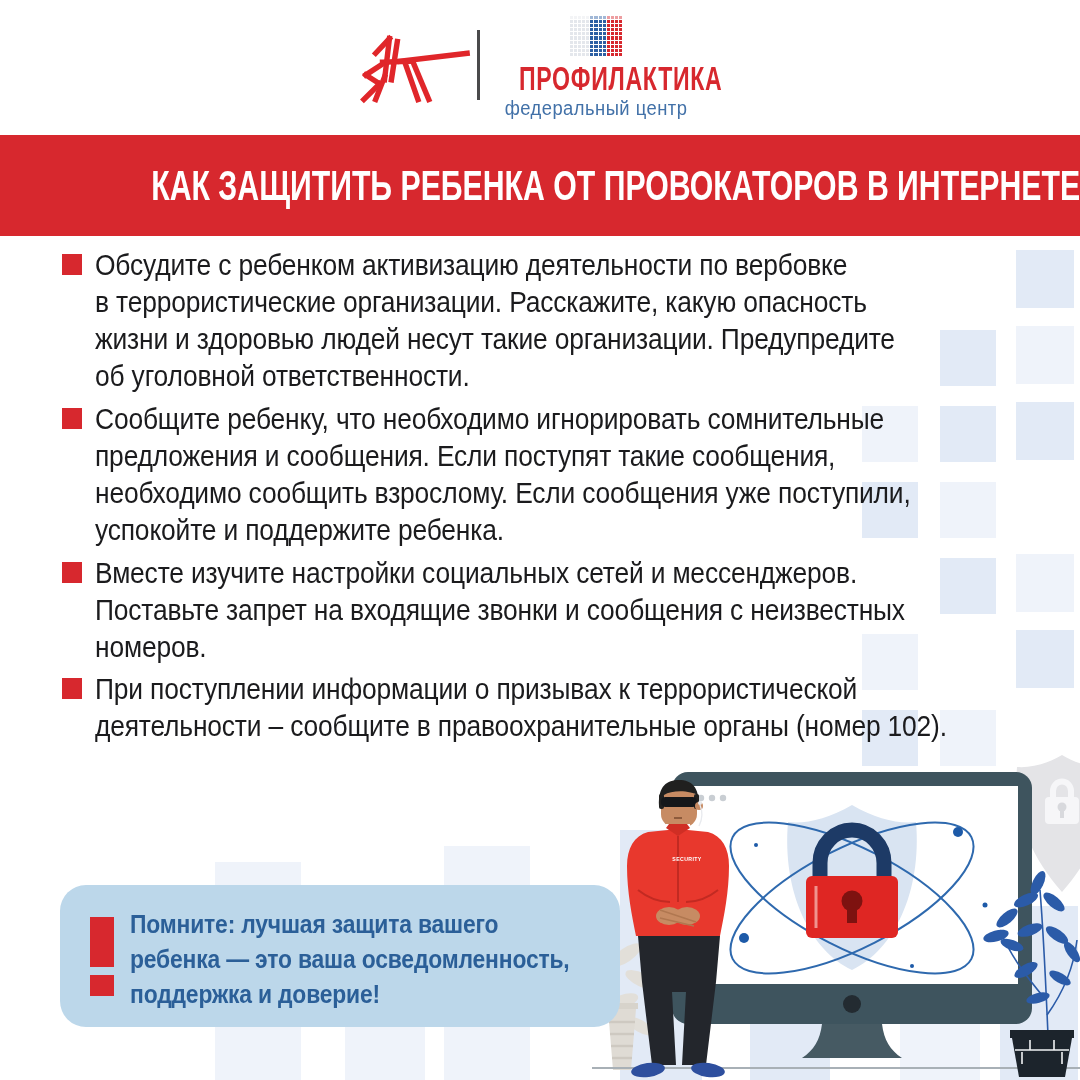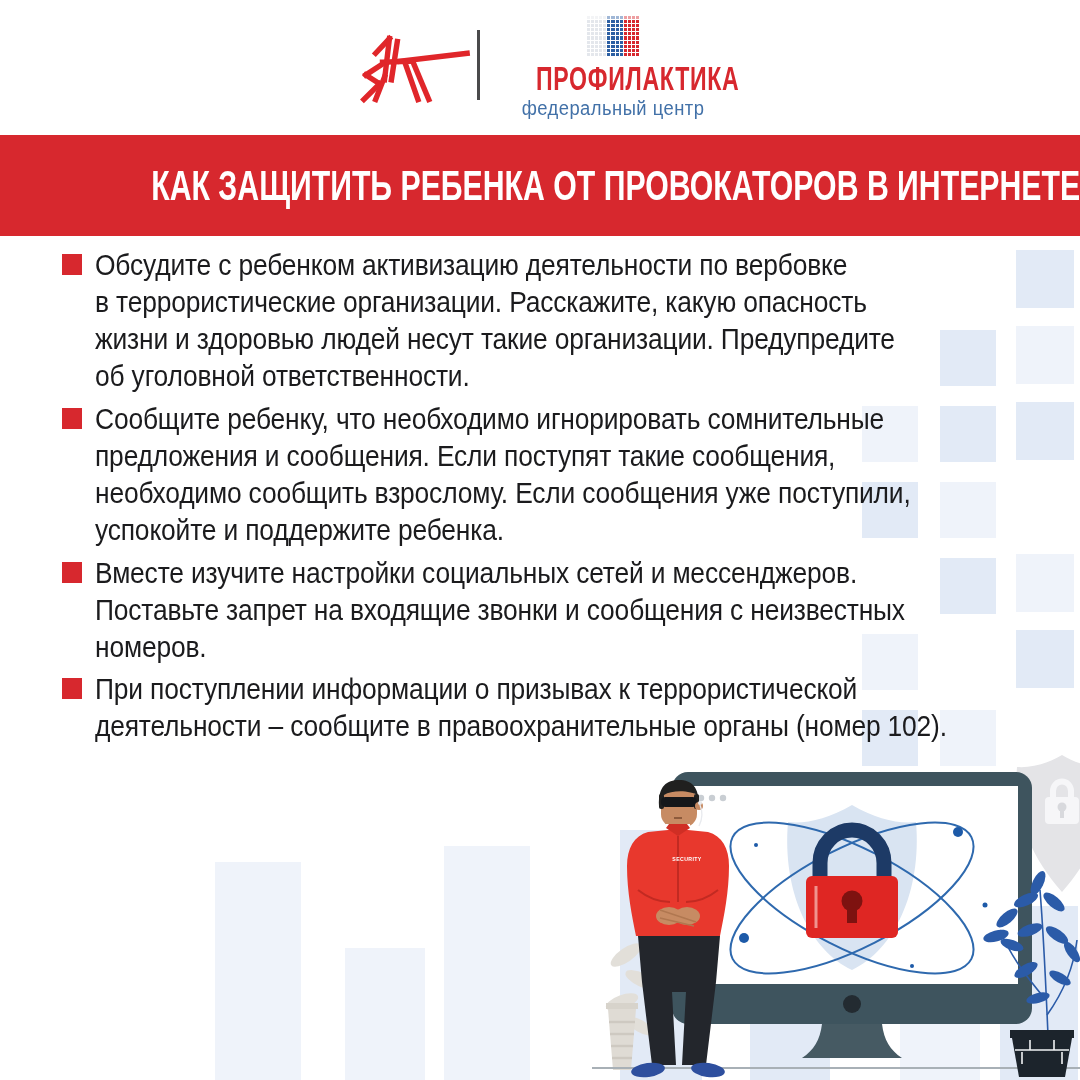--- a/index.html
+++ b/index.html
@@ -10,21 +10,21 @@
   
   #bg-layer{position:absolute;inset:0;z-index:0;}
   .sq{position:absolute;}
   .sq.c1{background:#e2eaf6;}
   .sq.c0{background:#eff3fa;}
 
   
   .header{position:absolute;left:0;top:0;width:1080px;height:135px;background:#fff;z-index:3;}
   .chair-logo{position:absolute;left:356px;top:20px;width:118px;height:100px;}
   .logo-divider{position:absolute;left:477px;top:30px;width:3px;height:70px;background:#4a4a4b;}
-  .brand{position:absolute;left:503px;top:14px;width:220px;height:110px;}
+  .brand{position:absolute;left:486px;top:14px;width:220px;height:110px;}
   #brand-grid{position:absolute;left:84px;top:2px;width:52px;height:40px;display:grid;
     grid-template-columns:repeat(13,1fr);grid-auto-rows:1fr;gap:1px;}
   #brand-grid div{width:100%;height:100%;}
   .brand-name{position:absolute;left:0;top:46px;width:220px;text-align:center;
     font-size:33px;font-weight:bold;color:#d7282e;white-space:nowrap;
     transform:scaleX(0.70);transform-origin:50% 50%;letter-spacing:1px;}
   .brand-sub{position:absolute;left:0;top:83px;width:220px;text-align:center;
     font-size:20px;color:#4271a8;white-space:nowrap;
     transform:scaleX(0.92);transform-origin:50% 50%;letter-spacing:0.5px;}
 
@@ -360,14 +360,23 @@
       <text x="127" y="121" font-size="5.2" font-weight="bold" fill="#ffffff" text-anchor="middle" letter-spacing="0.4">SECURITY</text>
       <ellipse cx="109" cy="176" rx="13" ry="9" fill="#c78b63"></ellipse>
       <ellipse cx="127" cy="176" rx="13" ry="9" fill="#c78b63"></ellipse>
       <path d="M100,170 L136,182 M100,178 L134,186" stroke="#b07750" stroke-width="1.4" fill="none"></path>
       <path d="M78,196 L160,196 L156,242 L146,325 L122,325 L126,252 L112,252 L116,325 L92,325 L82,242 Z" fill="#23262c"></path>
       <ellipse cx="88" cy="330" rx="17" ry="7" fill="#2e4f9e" transform="rotate(-8 88 330)"></ellipse>
       <ellipse cx="148" cy="330" rx="17" ry="7" fill="#2e4f9e" transform="rotate(8 148 330)"></ellipse>
     </g>
   </svg>
 
+  <div class="callout">
+    <div class="excl">
+      <div class="bar"></div>
+        <div class="dot"></div>
+    </div>
+    <div class="callout-text">Помните: лучшая защита вашего
+ребенка — это ваша осведомленность,
+поддержка и доверие!</div>
+  </div>
 
 </div>
 
 </body></html>

